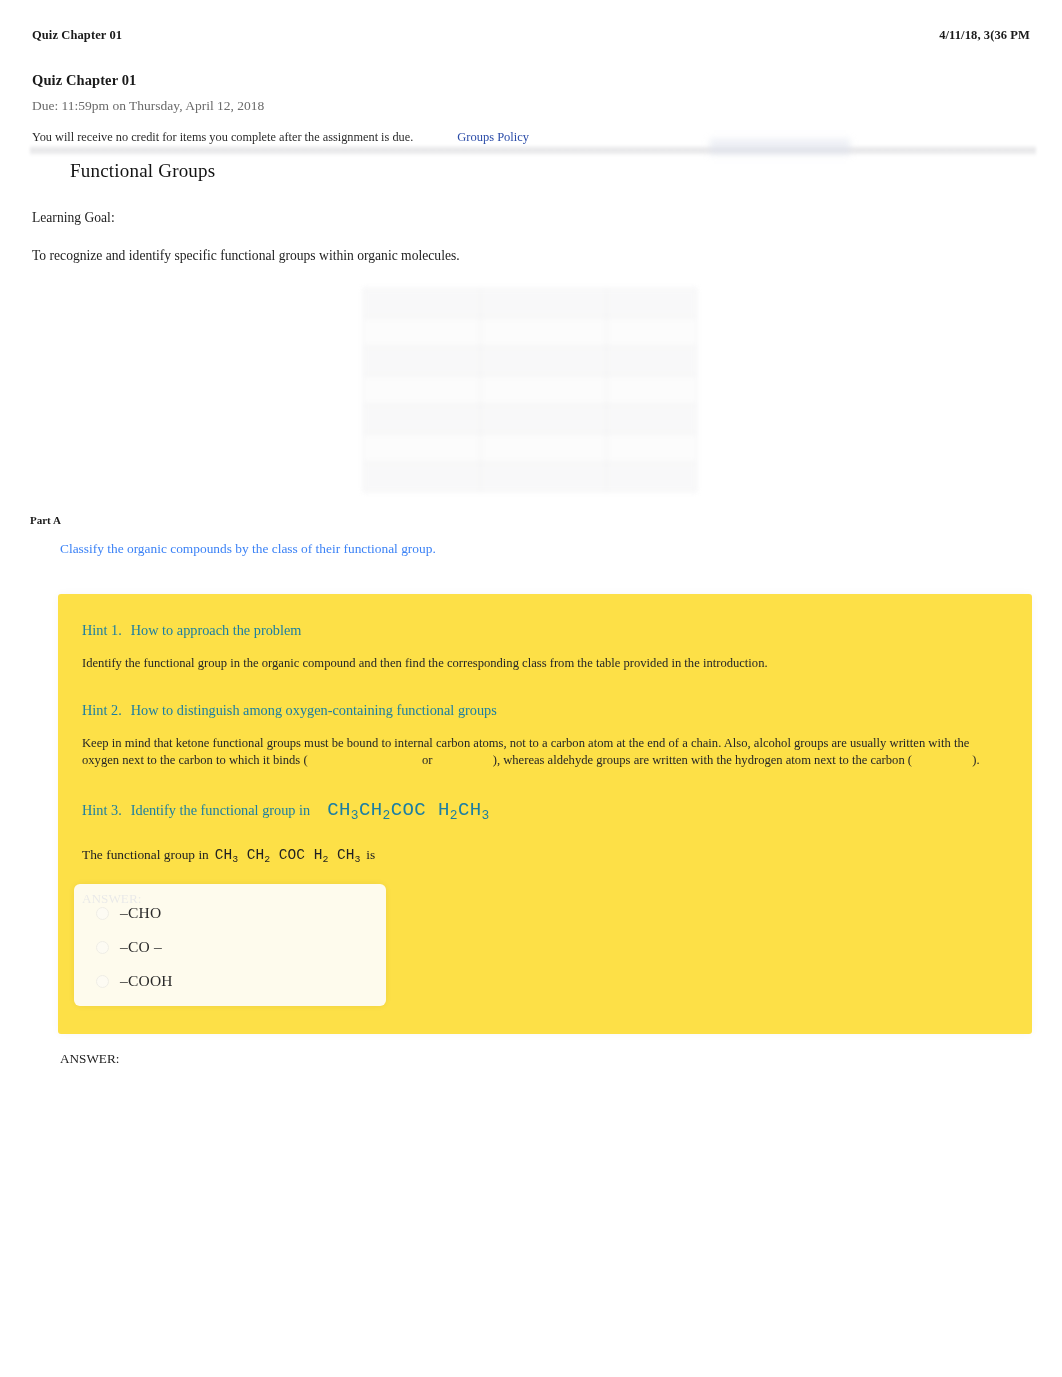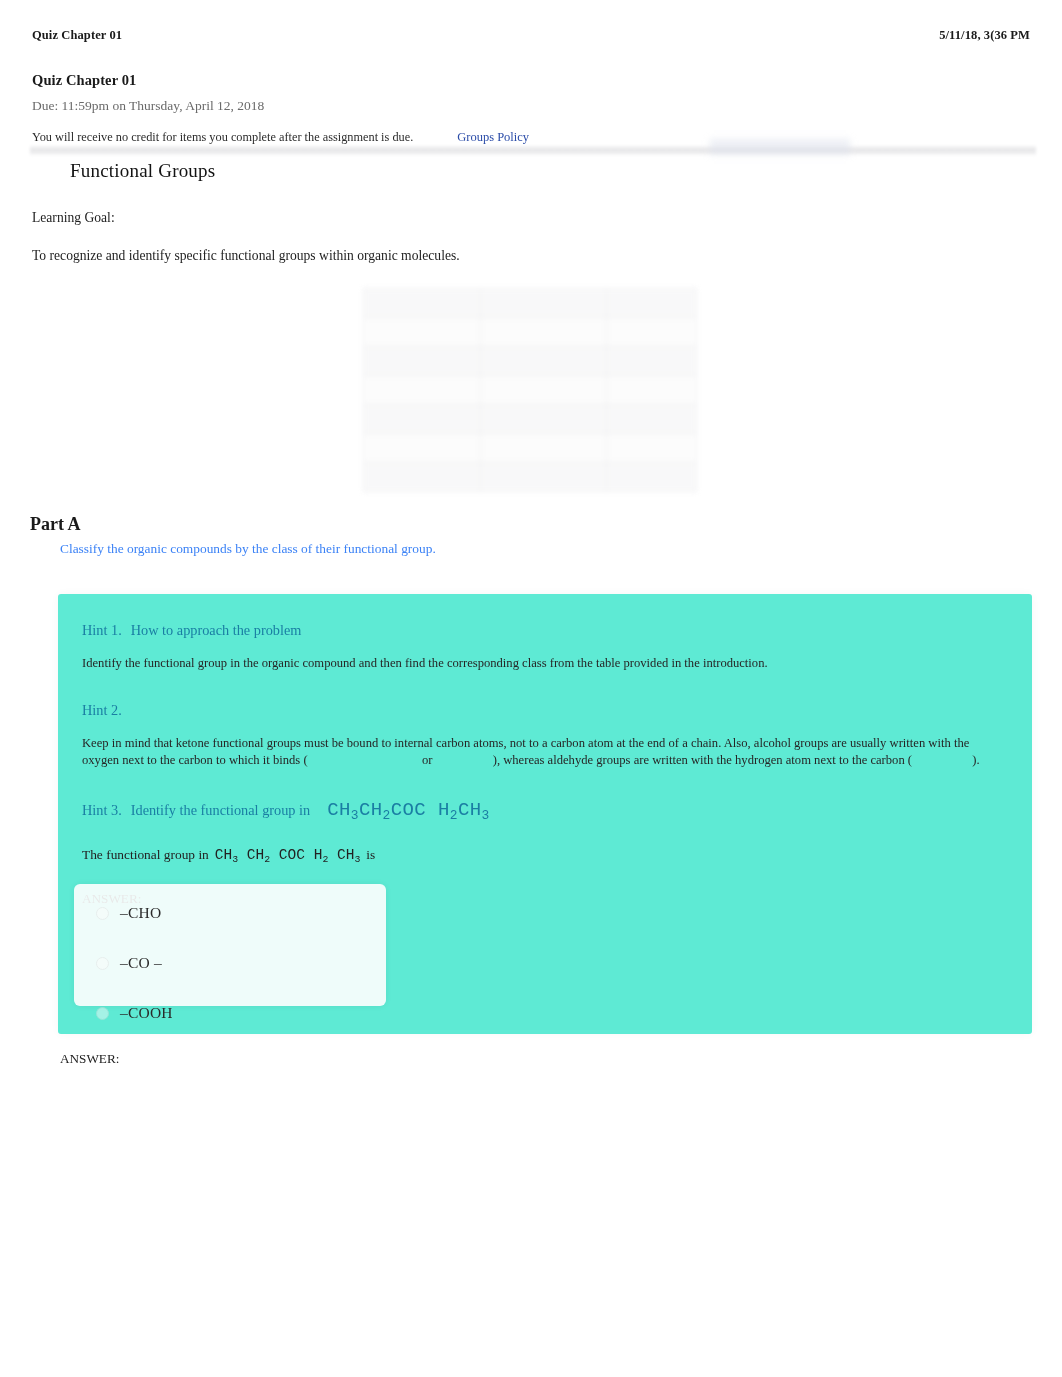--- a/index.html
+++ b/index.html
@@ -139,21 +139,21 @@
   .faded-table tr:nth-child(odd) td { background: #f4f4f5; }
   .faded-table td.c1 { width: 35%; }
   .faded-table td.c2 { width: 38%; }
   .faded-table td.c3 { width: 27%; }
 
   
   .part-label {
     position: absolute;
     top: 514px;
     left: 30px;
-    font-size: 18px;
+    font-size: 11px;
     font-weight: bold;
     color: #1a1a1a;
   }
   .part-body {
     position: absolute;
     top: 541px;
     left: 60px;
     right: 40px;
   }
   .part-body p {
@@ -162,21 +162,21 @@
     color: #3b82f6;
   }
 
   
   .hints-box {
     position: absolute;
     top: 594px;
     left: 58px;
     width: 974px;
     height: 440px;
-    background: #5eead4;
+    background: #fde047;
     border-radius: 3px;
     box-shadow: 0 0 10px rgba(0,0,0,0.035);
   }
   .hints-inner {
     padding: 28px 24px 10px 24px;
   }
   .hint-heading {
     color: #1a7ea3;
     font-size: 14.3px;
     margin: 0 0 16px 0;
@@ -244,21 +244,21 @@
     border-radius: 6px;
     box-shadow: 0 0 9px rgba(0,0,0,0.07);
     opacity: 0.9;
   }
   .options-list {
     position: absolute;
     top: 904px;
     left: 96px;
     display: flex;
     flex-direction: column;
-    gap: 32px;
+    gap: 16px;
   }
   .option-row {
     display: flex;
     align-items: center;
     gap: 11px;
     cursor: pointer;
   }
   .radio-dot {
     width: 11px;
     height: 11px;
@@ -282,21 +282,21 @@
     left: 60px;
     font-size: 13.2px;
     color: #222;
   }
 </style>
 </head>
 <body>
 
 <div class="print-header">
   <span>Quiz Chapter 01</span>
-  <span class="hdr-date">5/11/18, 3(36 PM</span>
+  <span class="hdr-date">4/11/18, 3(36 PM</span>
 </div>
 
 <div class="assignment">
   <h1 class="assignment-title">Quiz Chapter 01</h1>
   <p class="assignment-due">Due: 11:59pm on Thursday, April 12, 2018</p>
   <div class="assignment-note-row">
     <p class="assignment-note">You will receive no credit for items you complete after the assignment is due.</p>
     <a href="#" class="grading-policy-link">Groups Policy</a>
   </div>
 </div>
@@ -360,20 +360,21 @@
   <div class="hints-inner">
 
     <div class="hint-heading">
       <span class="hint-num">Hint 1.</span>
       <span>How to approach the problem</span>
     </div>
     <p class="hint-body">Identify the functional group in the organic compound and then find the corresponding class from the table provided in the introduction.</p>
 
     <div class="hint-heading">
       <span class="hint-num">Hint 2.</span>
+      <span>How to distinguish among oxygen-containing functional groups</span>
     </div>
     <p class="hint-body">
       <span>Keep in mind that ketone functional groups must be bound to internal carbon atoms, not to a carbon atom at the end of a chain. Also, alcohol groups are usually written with the oxygen next to the carbon to which it binds (</span>
       <span class="gap-inline"></span>
       <span>or</span>
       <span class="gap-inline short"></span>
       <span>), whereas aldehyde groups are written with the hydrogen atom next to the carbon (</span>
       <span class="gap-inline short"></span>
       <span>).</span>
     </p>

